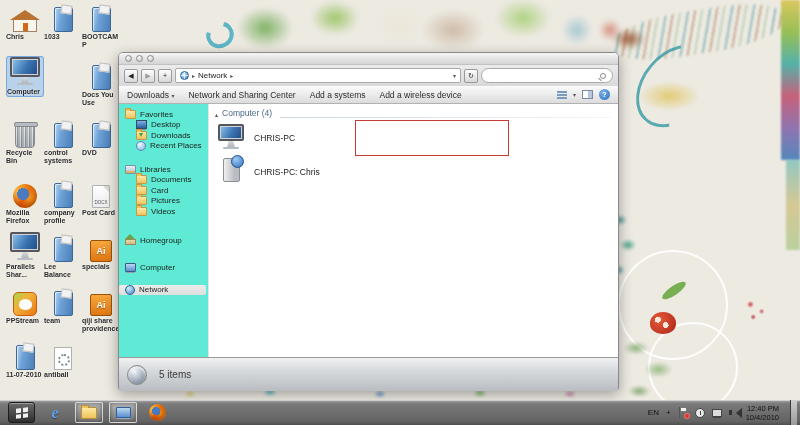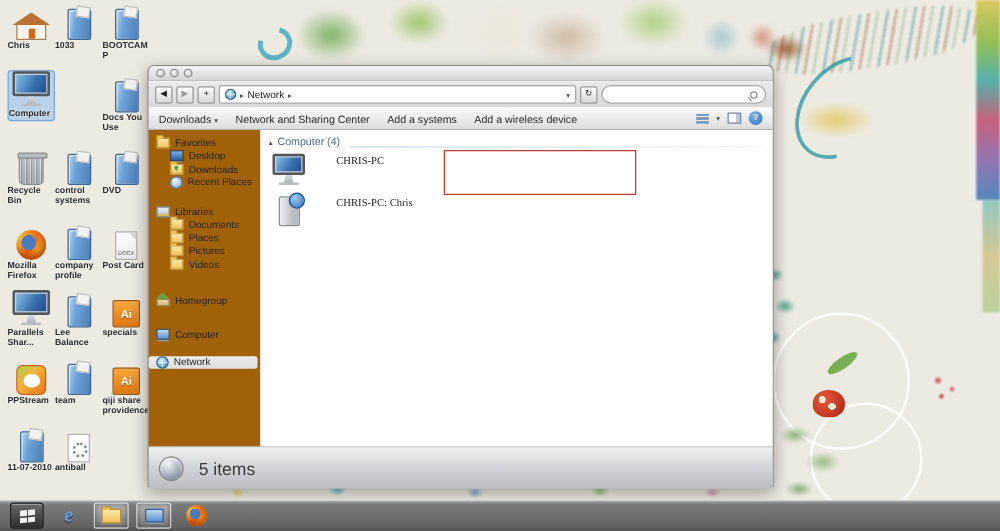--- a/index.html
+++ b/index.html
@@ -140,21 +140,21 @@
   .mag::after { content:""; position:absolute; left:-3px; top:5px; width:4px; height:1px;
     background:#8a8a8a; transform:rotate(45deg); }
   .toolbar { height:18px; background:linear-gradient(#fbfbfb,#dcdcdc); border-bottom:1px solid #b2b2b2;
     display:flex; align-items:center; gap:14px; padding:0 8px; font-size:8.5px; color:#2b2b2b; }
   .tbar-right { margin-left:auto; display:flex; align-items:center; gap:6px; }
   .v-ic { width:10px; height:8px; background:repeating-linear-gradient(#7a9ac0 0 2px, transparent 2px 3px); }
   .p-ic { width:11px; height:9px; border:1px solid #7a8aa0; background:linear-gradient(90deg,#fff 60%,#b8c8dc 60%); }
   .h-ic { width:11px; height:11px; border-radius:50%; background:radial-gradient(circle at 35% 30%,#7ab0e8,#2f6fc0);
     color:#fff; font-size:7px; font-weight:bold; text-align:center; line-height:11px; }
   .winbody { display:flex; height:253px; }
-  .sidebar { width:90px; background:#a16207; border-right:1px solid #e3e3e3; padding-top:5px; font-size:8px; color:#1e1e1e; }
+  .sidebar { width:90px; background:#5eead4; border-right:1px solid #e3e3e3; padding-top:5px; font-size:8px; color:#1e1e1e; }
   .snav { height:10.5px; display:flex; align-items:center; gap:4px; padding-left:6px; white-space:nowrap; }
   .lvl1 { padding-left:17px; }
   .mt1 { margin-top:13px; } .mt2 { margin-top:19px; } .mt3 { margin-top:16px; } .mt4 { margin-top:12px; }
   .ssel { background:linear-gradient(#ececec,#dedede); border-radius:2px; margin-right:2px; }
   .mi { width:11px; height:9px; flex:none; position:relative; }
   .mi-fold { background:linear-gradient(#fde9a8,#eec35e); border:1px solid #c39a42; border-radius:1px; }
   .mi-fold::before { content:""; position:absolute; left:-1px; top:-3px; width:4px; height:2px;
     background:#eec35e; border:1px solid #c39a42; border-bottom:none; border-radius:1px 1px 0 0; }
   .mi-down::after { content:""; position:absolute; left:2px; top:1px; width:0; height:0;
     border:2.5px solid transparent; border-top:4px solid #3f9e3f; }
@@ -171,31 +171,31 @@
   .mi-net { width:10px; height:10px; border-radius:50%; border:1px solid #2a6396; overflow:hidden;
     background:radial-gradient(circle at 35% 30%,#d4ecfa,#3d85c8); }
   .mi-net::before { content:""; position:absolute; inset:0; border-radius:50%;
     background:linear-gradient(90deg,transparent 45%,rgba(255,255,255,.7) 45% 55%,transparent 55%),
       linear-gradient(transparent 45%,rgba(255,255,255,.7) 45% 55%,transparent 55%); }
   .contentarea { flex:1; position:relative; background:#fff; padding:4px 8px 0 6px; }
   .ghead { display:flex; align-items:flex-end; gap:4px; font-size:8.5px; color:#4a6a8a; height:10px; }
   .ghead .arr { font-size:6px; color:#555; }
   .ghead .rule { flex:1; height:1px; background:linear-gradient(90deg,#c9d6e2,#f2f6fa); margin-left:4px; }
   .grow { display:flex; margin-top:5px; }
-  .gitem { width:142px; height:30px; display:flex; gap:22px;font-family:Liberation Serif, serif; }
+  .gitem { width:142px; height:30px; display:flex; align-items:center; gap:7px; }
   .cic { width:32px; height:28px; position:relative; display:flex; justify-content:center; flex:none; }
   .gname { font-size:8.5px; color:#222; }
   #redbox { position:absolute; left:146px; top:16px; width:154px; height:36px;
     border:1px solid #c23b2e; pointer-events:none; }
   .statusbar { height:34px; border-top:1px solid #9a9a9a; border-radius:0 0 2px 2px;
     background:linear-gradient(#f0f1f3,#d6d9dc 40%,#b9bcc0); display:flex; align-items:center; gap:12px; padding-left:8px; }
   .orb { width:20px; height:20px; border-radius:50%; border:1px solid #888;
     background:radial-gradient(circle at 35% 30%,#f2f5f8,#9aa4b2 60%,#6a7480);
     box-shadow:inset 0 2px 3px rgba(255,255,255,.8); }
-  .stattext { font-size:14px; color:#3a3a3a; }
+  .stattext { font-size:10px; color:#3a3a3a; }
 
   
   #taskbar { position:absolute; left:0; top:400px; width:800px; height:25px;
     background:linear-gradient(#a8a8a8,#7a7a7a 15%,#636363 85%,#4f4f4f);
     box-shadow:inset 0 1px 0 #cfcfcf; display:flex; align-items:center; }
   .startbtn { width:27px; height:21px; margin-left:8px; border-radius:3px; border:1px solid #1d1d1d;
     background:linear-gradient(#6a6a6a,#2e2e2e); display:flex; align-items:center; justify-content:center;
     box-shadow:inset 0 1px 0 rgba(255,255,255,.35); }
   .winflag { width:12px; height:10px; transform:skewY(-6deg);
     background:linear-gradient(90deg,#f2f2f2 0 45%,transparent 45% 55%,#f2f2f2 55% 100%) top/12px 4.5px no-repeat,
@@ -421,21 +421,21 @@
       <div class="snav mt1">
         <span class="mi mi-lib"></span>
         <span>Libraries</span>
         </div>
       <div class="snav lvl1">
         <span class="mi mi-fold"></span>
         <span>Documents</span>
         </div>
       <div class="snav lvl1">
         <span class="mi mi-fold"></span>
-        <span>Places</span>
+        <span>Card</span>
         </div>
       <div class="snav lvl1">
         <span class="mi mi-fold"></span>
         <span>Pictures</span>
         </div>
       <div class="snav lvl1">
         <span class="mi mi-fold"></span>
         <span>Videos</span>
         </div>
       <div class="snav mt2">
@@ -491,13 +491,30 @@
   </div>
   <div class="tbbtn pressed">
     <span class="i-expfold"></span>
   </div>
   <div class="tbbtn pressed">
     <span class="i-pscreen"></span>
   </div>
   <div class="tbbtn">
     <span class="i-ff tb"></span>
   </div>
+  <div class="tray">
+    <span class="traytxt">EN</span>
+    <span class="traytxt">+</span>
+    <span class="trayflag">
+        <i></i>
+        <u></u>
+        <s></s>
+      </span>
+    <span class="trayclockic"></span>
+    <span class="traynet"></span>
+    <span class="trayspk"></span>
+    <span class="clockblock">
+      <div>12:40 PM</div>
+      <div>10/4/2010</div>
+    </span>
+    <span class="showdesk"></span>
+  </div>
 </div>
 
 </body></html>

